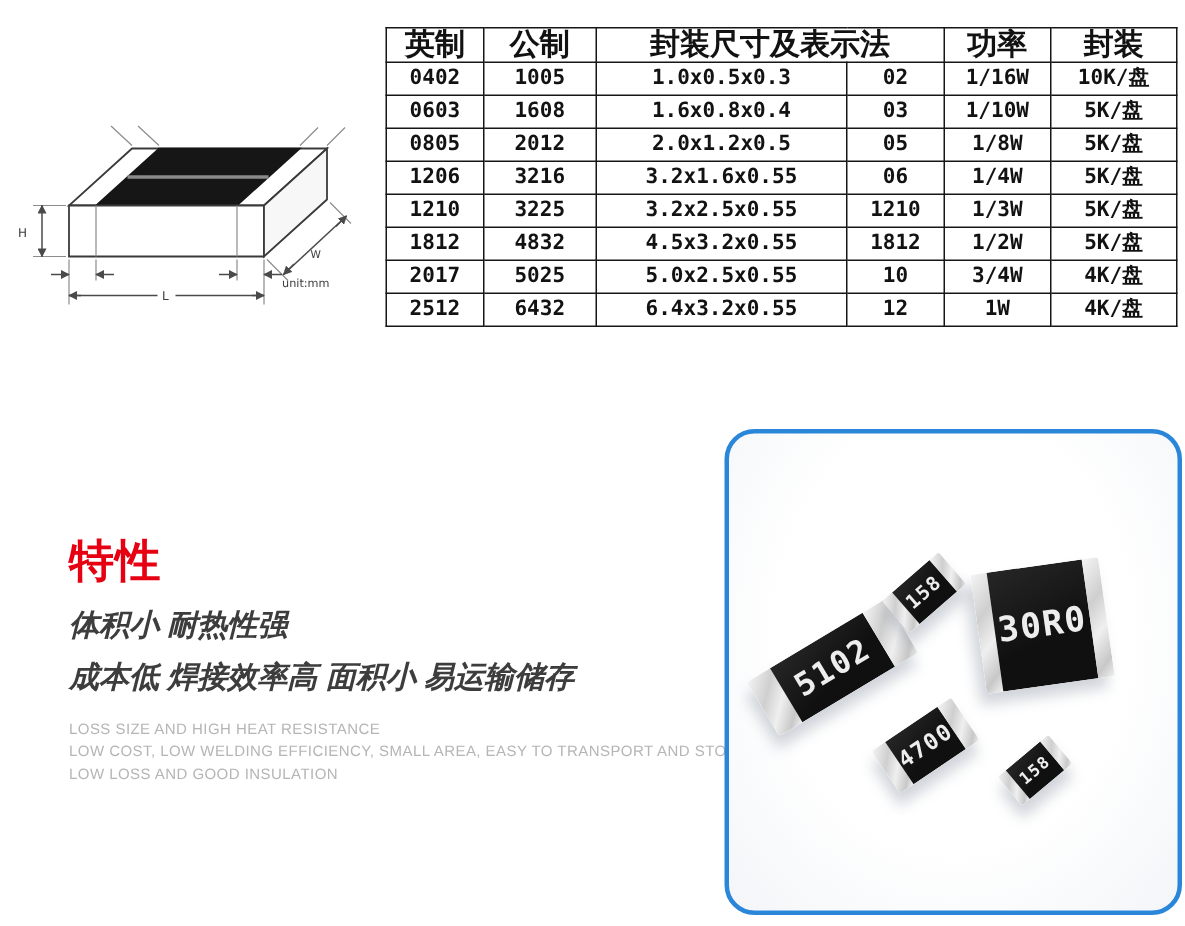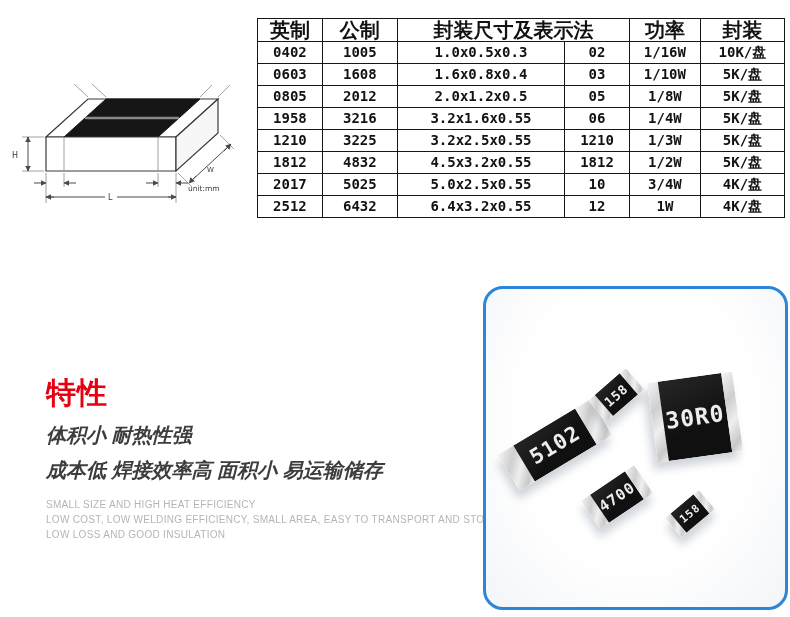--- a/index.html
+++ b/index.html
@@ -27,21 +27,21 @@
     font-family:"Liberation Sans",sans-serif;font-weight:bold;
   }
 
   
   .diagram{position:absolute;left:8px;top:45px;}
   .diagram .dim{stroke:#4a4a4a;stroke-width:1;fill:none;}
   .diagram .faint{stroke:#8c8c8c;stroke-width:.8;fill:none;}
   .diagram text{fill:#3c3c3c;font-family:"DejaVu Sans",sans-serif;}
 
   
-  .features{position:absolute;left:46px;top:376px;width:440px;}
+  .features{position:absolute;left:46px;top:358px;width:440px;}
   .features-title{
     font-size:30px;font-weight:bold;color:#e60012;line-height:34px;
     letter-spacing:1px;
   }
   .features-cn{margin-top:8px;font-size:20px;font-weight:bold;color:#3d3d3d;font-style:italic;}
   .features-cn div{line-height:35px;white-space:nowrap;}
   .features-en{margin-top:9px;font-size:10px;color:#b5b5b5;letter-spacing:.3px;}
   .features-en div{line-height:15px;white-space:nowrap;}
 
   
@@ -161,21 +161,21 @@
   <tr>
     <td>0805</td>
     <td>2012</td>
     <td>2.0x1.2x0.5</td>
     <td>05</td>
     <td>1/8W</td>
     <td>5K/盘</td>
   </tr>
 
   <tr>
-    <td>1958</td>
+    <td>1206</td>
     <td>3216</td>
     <td>3.2x1.6x0.55</td>
     <td>06</td>
     <td>1/4W</td>
     <td>5K/盘</td>
   </tr>
 
   <tr>
     <td>1210</td>
     <td>3225</td>
@@ -214,21 +214,21 @@
 </tbody>
 </table>
 
 <div class="features">
   <div class="features-title">特性</div>
   <div class="features-cn">
     <div>体积小 耐热性强</div>
     <div>成本低 焊接效率高 面积小 易运输储存</div>
   </div>
   <div class="features-en">
-    <div>SMALL SIZE AND HIGH HEAT EFFICIENCY</div>
+    <div>LOSS SIZE AND HIGH HEAT RESISTANCE</div>
     <div>LOW COST, LOW WELDING EFFICIENCY, SMALL AREA, EASY TO TRANSPORT AND STORE</div>
     <div>LOW LOSS AND GOOD INSULATION</div>
   </div>
 </div>
 
 <div class="photo-frame">
   <div class="chip chip-1">
     <div class="cap"></div>
     <div class="body">5102</div>
     <div class="cap"></div>

